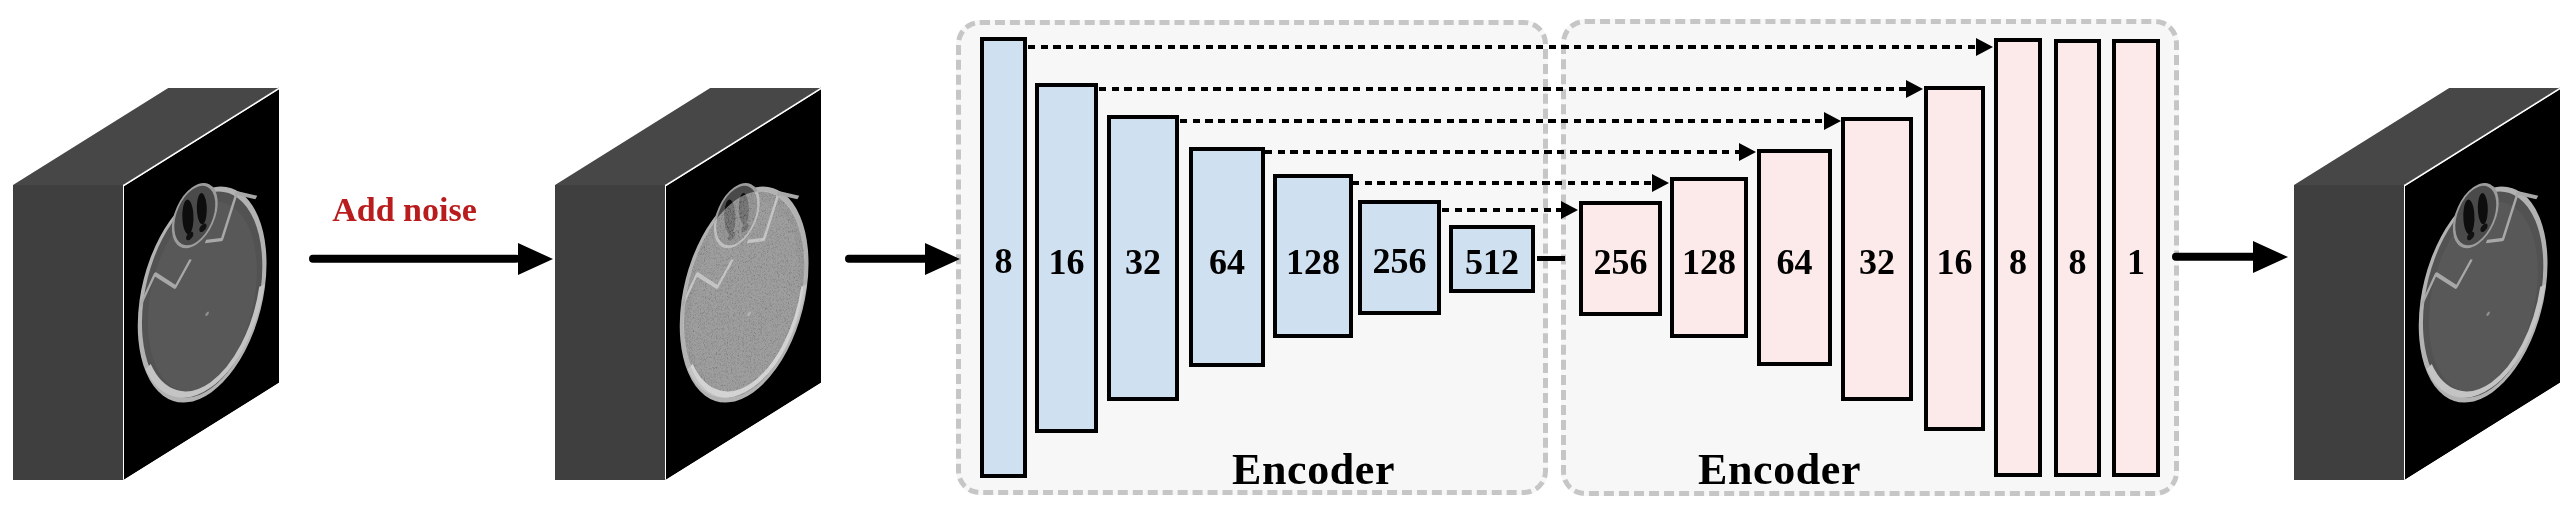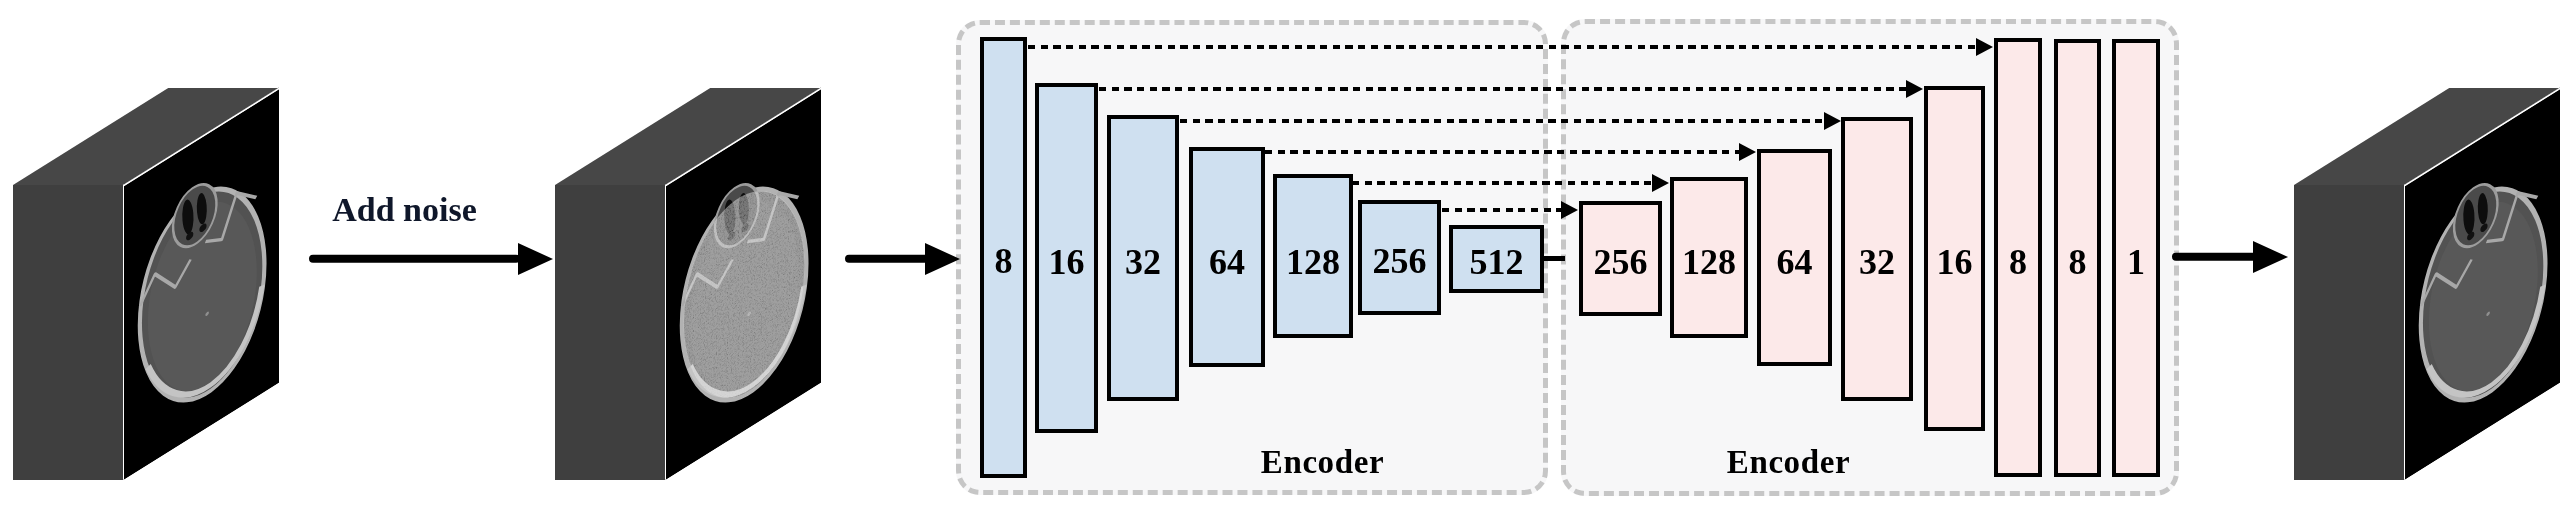--- a/index.html
+++ b/index.html
@@ -2,22 +2,22 @@
 <html style="font-size:9.7px"><head>
 <meta charset="utf-8">
 <style>
   html,body{margin:0;padding:0;background:#ffffff;}
   body{position:relative;width:2576px;height:514px;overflow:hidden;
        font-family:"Liberation Serif","DejaVu Serif",serif;}
 
   
   .panel{position:absolute;border:5.4px dashed #c6c6c6;border-radius:24px;
          background:#f7f7f8;z-index:1;}
-  .panel-label{position:absolute;font-weight:bold;font-size:33px;color:#000;
-               text-align:center;z-index:4;letter-spacing:0.6px;}
+  .panel-label{position:absolute;font-weight:bold;font-size:44px;color:#000;
+               text-align:left;z-index:4;letter-spacing:0.6px;}
 
   
   .bar{position:absolute;border:4.8px solid #000;box-sizing:border-box;z-index:3;}
   .bar.enc{background:#cfe0f0;}
   .bar.dec{background:#fce9e9;}
   .bar .num{position:absolute;left:0;width:100%;text-align:center;
             transform:translateY(-50%);font-weight:bold;font-size:36px;color:#000;}
 
   
   .skip{position:absolute;height:4.2px;z-index:2;
@@ -41,21 +41,21 @@
   .ct-front{position:absolute;left:0;top:97px;width:110px;height:295px;
             background:#3f3f3f;}
   .ct-top{position:absolute;left:0;top:0;width:110px;height:97px;background:#474747;
           transform:skewX(-58deg);transform-origin:0 100%;}
   .ct-face{position:absolute;left:110px;top:97px;width:156px;height:295px;
            transform:skewY(-32deg);transform-origin:0 0;
            border-top:2.4px solid #fff;border-left:1.8px solid #fff;box-sizing:border-box;
            background:#000;}
   .ct-face svg{display:block;width:100%;height:100%;}
 
-  .floating-label{position:absolute;font-weight:bold;font-size:34px;color:#0f172a;
+  .floating-label{position:absolute;font-weight:bold;font-size:34px;color:#b91c1c;
                   text-align:center;z-index:4;}
 </style>
 </head>
 <body>
 
 <svg width="0" height="0" style="position:absolute">
   <defs>
     <g id="ct-brain">
       <rect width="258" height="489" fill="#000"></rect>
       <g transform="rotate(-5 129 250)">
@@ -152,21 +152,21 @@
   </div>
 <div class="bar enc" style="left:1189px;top:147px;width:76px;height:220px">
   <span class="num" style="top:111px">64</span>
   </div>
 <div class="bar enc" style="left:1273px;top:174px;width:80px;height:164px">
   <span class="num" style="top:84px">128</span>
   </div>
 <div class="bar enc" style="left:1358px;top:200px;width:83px;height:115px">
   <span class="num" style="top:57px">256</span>
   </div>
-<div class="bar enc" style="left:1449px;top:225px;width:95px;height:68px">
+<div class="bar enc" style="left:1449px;top:225px;width:86px;height:68px">
   <span class="num" style="top:33px">512</span>
   </div>
 
 <div class="bar dec" style="left:1579px;top:201px;width:83px;height:115px">
   <span class="num" style="top:57px">256</span>
   </div>
 <div class="bar dec" style="left:1670px;top:177px;width:78px;height:161px">
   <span class="num" style="top:81px">128</span>
   </div>
 <div class="bar dec" style="left:1757px;top:149px;width:75px;height:217px">

